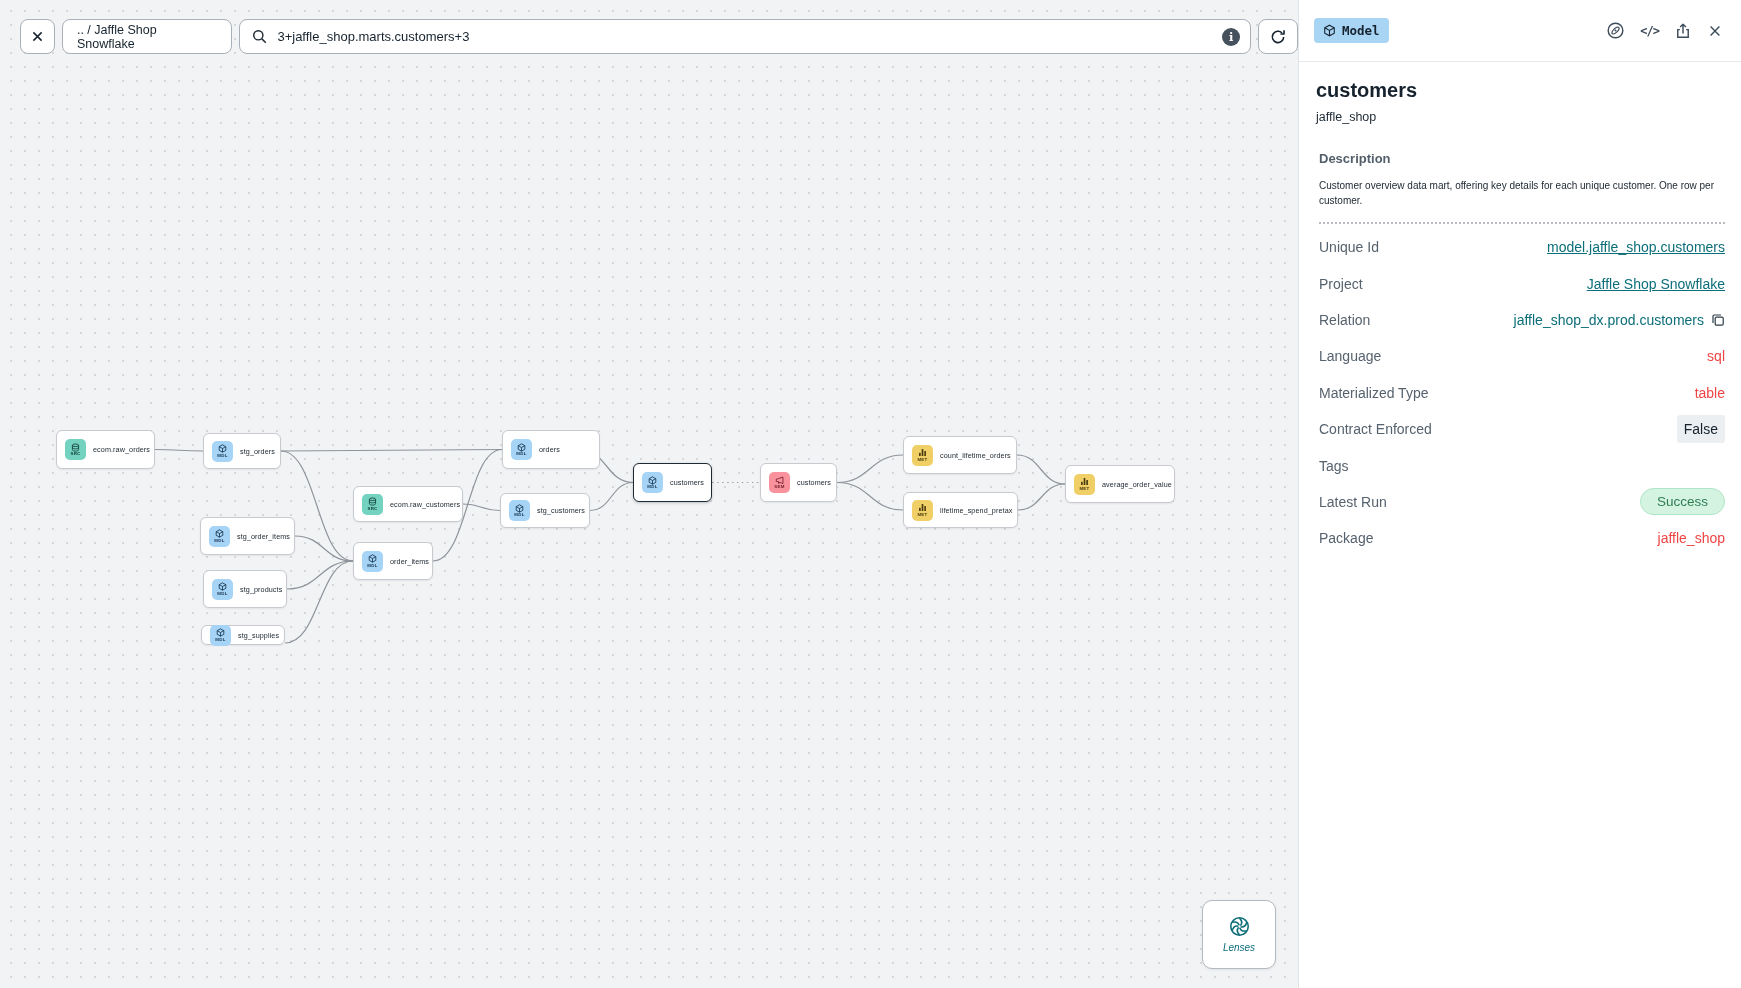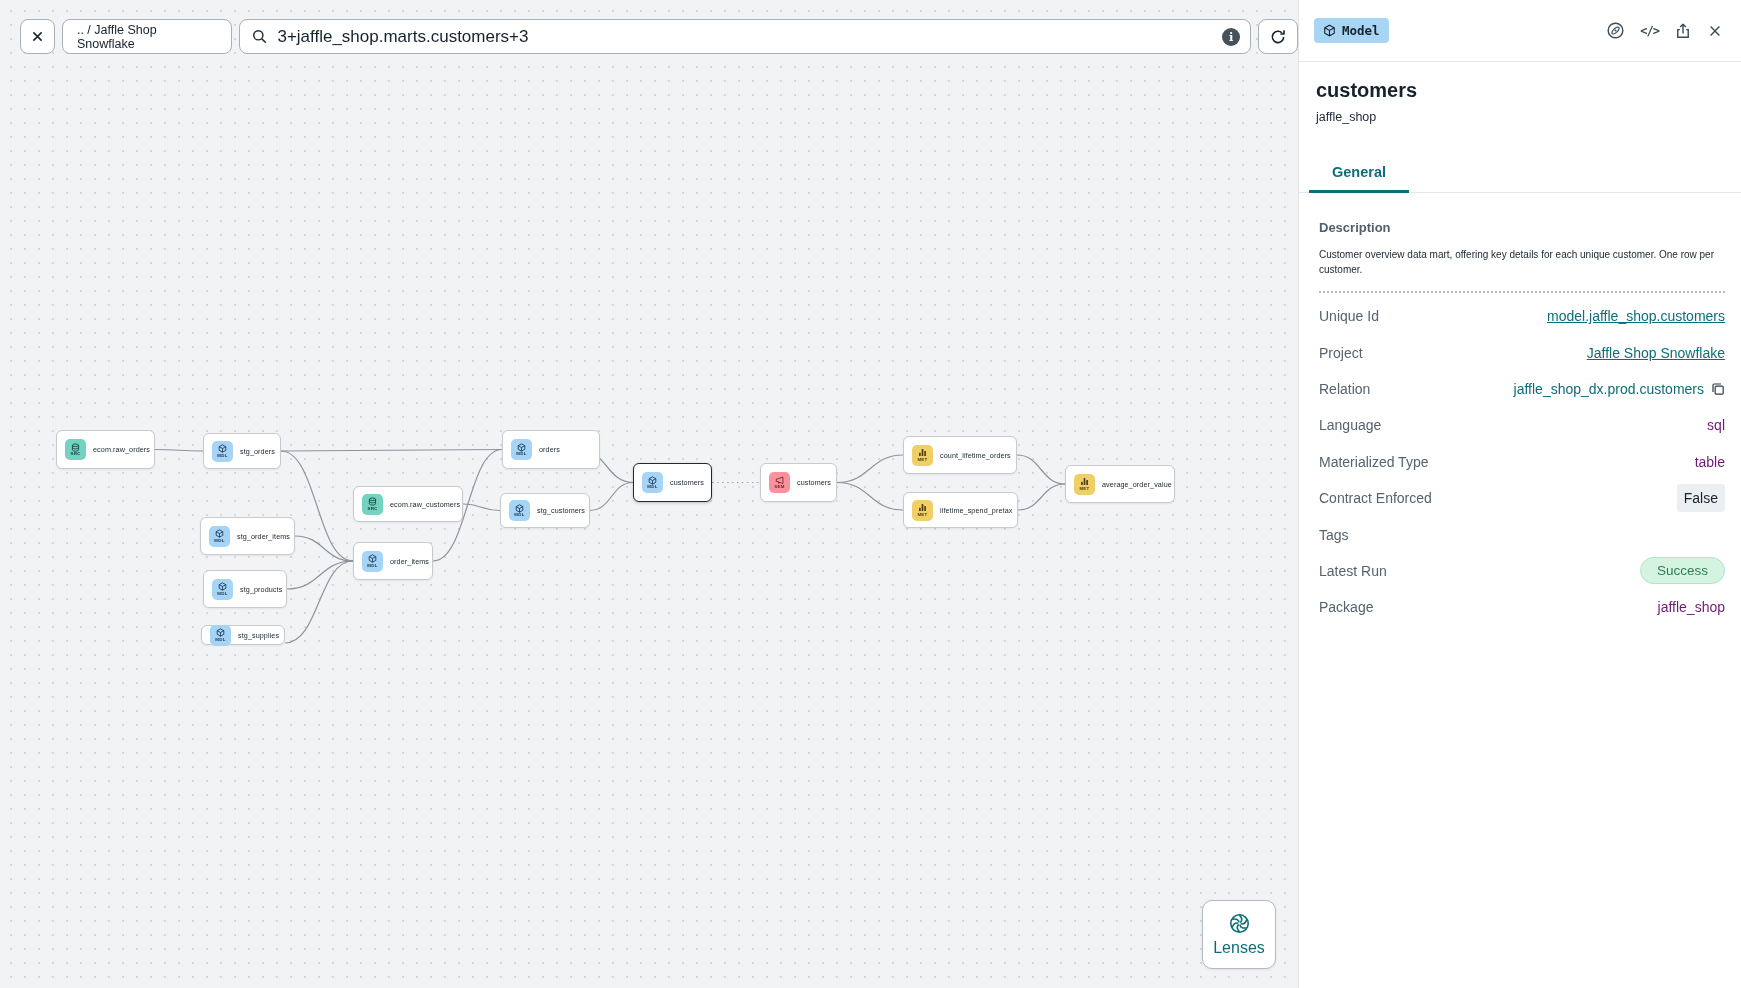--- a/index.html
+++ b/index.html
@@ -25,33 +25,33 @@
   .ntype { font-size:4.4px; font-weight:bold; letter-spacing:.3px; line-height:4.5px; }
   .nlabel { font-size:7.2px; color:#1a242e; white-space:nowrap; letter-spacing:.1px; }
 
   
   #topbar { position:absolute; left:20px; top:19px; display:flex; gap:7px; align-items:stretch; }
   .tbtn { background:#fff; border:1px solid #a9b0b7; border-radius:8px; height:35px;
     display:flex; align-items:center; justify-content:center; cursor:pointer; }
   #close-btn { width:35px; }
   #crumb { padding:0 14px; font-size:12.5px; color:#16232e; }
   #searchbox { width:1014px; display:flex; align-items:center; gap:9px; padding:0 10px 0 11px; cursor:text; }
-  #searchbox input { border:none; outline:none; flex:1; font-size:17px; color:#16232e;
+  #searchbox input { border:none; outline:none; flex:1; font-size:13px; color:#16232e;
     font-family:"Liberation Sans",sans-serif; background:transparent; }
   #info-dot { width:18px; height:18px; border-radius:50%; background:#45515d; color:#fff;
     font-size:11.5px; font-weight:bold; font-family:"DejaVu Serif",serif;
     display:flex; align-items:center; justify-content:center; }
   #refresh-btn { width:40px; }
 
   
   #lenses { position:absolute; left:1202px; top:900px; width:74px; height:69px; background:#fff;
     border:1px solid #b3bac0; border-radius:10px; display:flex; flex-direction:column;
     align-items:center; justify-content:center; gap:5px; cursor:pointer;
     box-shadow:0 1px 3px rgba(22,35,46,.08); color:#0c6e79; }
-  #lenses .llabel { font-size:16px; color:#0c6e79; }
+  #lenses .llabel { font-size:10px; color:#0c6e79;font-style:italic; }
 
   
   #panel { position:absolute; left:1298px; top:0; width:443px; height:988px; background:#fff;
     border-left:1px solid #dfe3e6; }
   #panel-head { height:62px; border-bottom:1px solid #e6e8ea; display:flex; align-items:center;
     justify-content:space-between; padding:0 18px 0 15px; }
   #type-badge { background:#a9d5f5; border-radius:4px; padding:5px 9px; display:flex;
     align-items:center; gap:6px; font-family:"DejaVu Sans Mono",monospace; font-size:12.5px;
     font-weight:600; color:#16232e; }
   .head-icons { display:flex; align-items:center; gap:15px; color:#3d4c59; }
@@ -67,21 +67,21 @@
     color:#0c6e79; cursor:pointer; }
   .tab::after { content:""; position:absolute; left:0; right:0; bottom:-1px; height:3px; background:#0c6e79; }
 
   #content { padding:15px 16px 0 20px; }
   .sec-label { font-size:13px; font-weight:bold; color:#525f6b; margin-top:12px; }
   #desc-text { font-size:10px; line-height:1.5; color:#212b35; margin-top:12px; max-width:412px; }
   .dotted-sep { border:none; border-top:2px dotted #b6bcc2; margin:14px 0 5px; }
 
   .frow { display:flex; justify-content:space-between; align-items:center; min-height:36.4px; font-size:14px; }
   .flabel { color:#56626e; }
-  .vtext { color:#701a75; }
+  .vtext { color:#ef4444; }
   .vlink { color:#0c6e79; text-decoration:underline; cursor:pointer; }
   .vcopy { color:#0c6e79; display:flex; align-items:center; gap:7px; }
   .vcopy svg { color:#2c3c48; cursor:pointer; }
   .vchip { background:#eceff1; color:#16232e; padding:6px 7px; border-radius:3px;margin-left:32px; }
   .vpill { background:#d4f3e1; border:1px solid #aee5c6; color:#2e7d53; padding:5px 16px;
     border-radius:999px; font-size:13.5px; cursor:default; }
 </style>
 </head>
 <body>
 
@@ -322,23 +322,20 @@
           </svg>
       </span>
     </span>
   </div>
 
   <div id="title-block">
     <div id="model-title">customers</div>
     <div id="model-sub">jaffle_shop</div>
   </div>
 
-  <div id="tabs">
-    <span class="tab">General</span>
-  </div>
 
   <div id="content">
     <div class="sec-label">Description</div>
     <div id="desc-text">Customer overview data mart, offering key details for each unique customer. One row per customer.</div>
     <hr class="dotted-sep">
     <div id="field-rows">
         <div class="frow">
           <span class="flabel">Unique Id</span>
           <a class="vlink">model.jaffle_shop.customers</a>
         </div>

